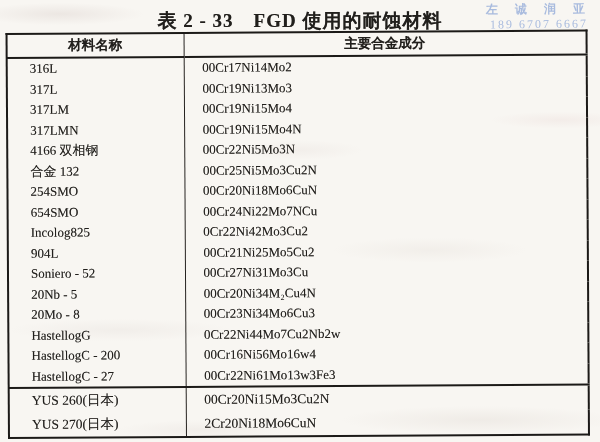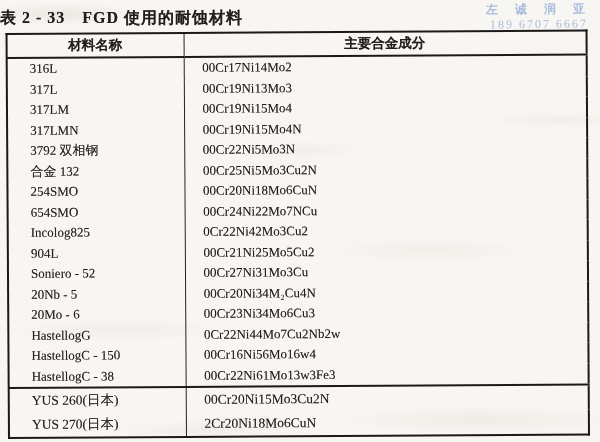--- a/index.html
+++ b/index.html
@@ -42,21 +42,22 @@
   }
   .watermark .wm-line2 {
     font-size: 12px;
     letter-spacing: 2px;
   }
   .doc-title {
     position: absolute;
     top: 8px;
     left: 0;
     width: 100%;
-    font-size: 16px;
+    text-align: center;
+    font-size: 19px;
     font-weight: bold;
     letter-spacing: 1px;
     text-shadow: 0 0 0.5px rgba(20,18,16,0.55);
   }
   table.materials {
     position: absolute;
     left: 8px;
     top: 33px;
     width: 580px;
     border-collapse: collapse;
@@ -126,21 +127,21 @@
         </tr>
         <tr>
           <td class="cell-material">317LM</td>
           <td class="cell-composition">00Cr19Ni15Mo4</td>
         </tr>
         <tr>
           <td class="cell-material">317LMN</td>
           <td class="cell-composition">00Cr19Ni15Mo4N</td>
         </tr>
         <tr>
-          <td class="cell-material">3792 双相钢</td>
+          <td class="cell-material">4166 双相钢</td>
           <td class="cell-composition">00Cr22Ni5Mo3N</td>
         </tr>
         <tr>
           <td class="cell-material">合金 132</td>
           <td class="cell-composition">00Cr25Ni5Mo3Cu2N</td>
         </tr>
         <tr>
           <td class="cell-material">254SMO</td>
           <td class="cell-composition">00Cr20Ni18Mo6CuN</td>
         </tr>
@@ -158,33 +159,33 @@
         </tr>
         <tr>
           <td class="cell-material">Soniero - 52</td>
           <td class="cell-composition">00Cr27Ni31Mo3Cu</td>
         </tr>
         <tr>
           <td class="cell-material">20Nb - 5</td>
           <td class="cell-composition">00Cr20Ni34M₂Cu4N</td>
         </tr>
         <tr>
-          <td class="cell-material">20Mo - 6</td>
+          <td class="cell-material">20Mo - 8</td>
           <td class="cell-composition">00Cr23Ni34Mo6Cu3</td>
         </tr>
         <tr>
           <td class="cell-material">HastellogG</td>
           <td class="cell-composition">0Cr22Ni44Mo7Cu2Nb2w</td>
         </tr>
         <tr>
-          <td class="cell-material">HastellogC - 150</td>
+          <td class="cell-material">HastellogC - 200</td>
           <td class="cell-composition">00Cr16Ni56Mo16w4</td>
         </tr>
         <tr>
-          <td class="cell-material">HastellogC - 38</td>
+          <td class="cell-material">HastellogC - 27</td>
           <td class="cell-composition">00Cr22Ni61Mo13w3Fe3</td>
         </tr>
       </tbody>
     <tbody class="sec-yus">
         <tr>
           <td class="cell-material">YUS 260(日本)</td>
           <td class="cell-composition">00Cr20Ni15Mo3Cu2N</td>
         </tr>
         <tr>
           <td class="cell-material">YUS 270(日本)</td>

